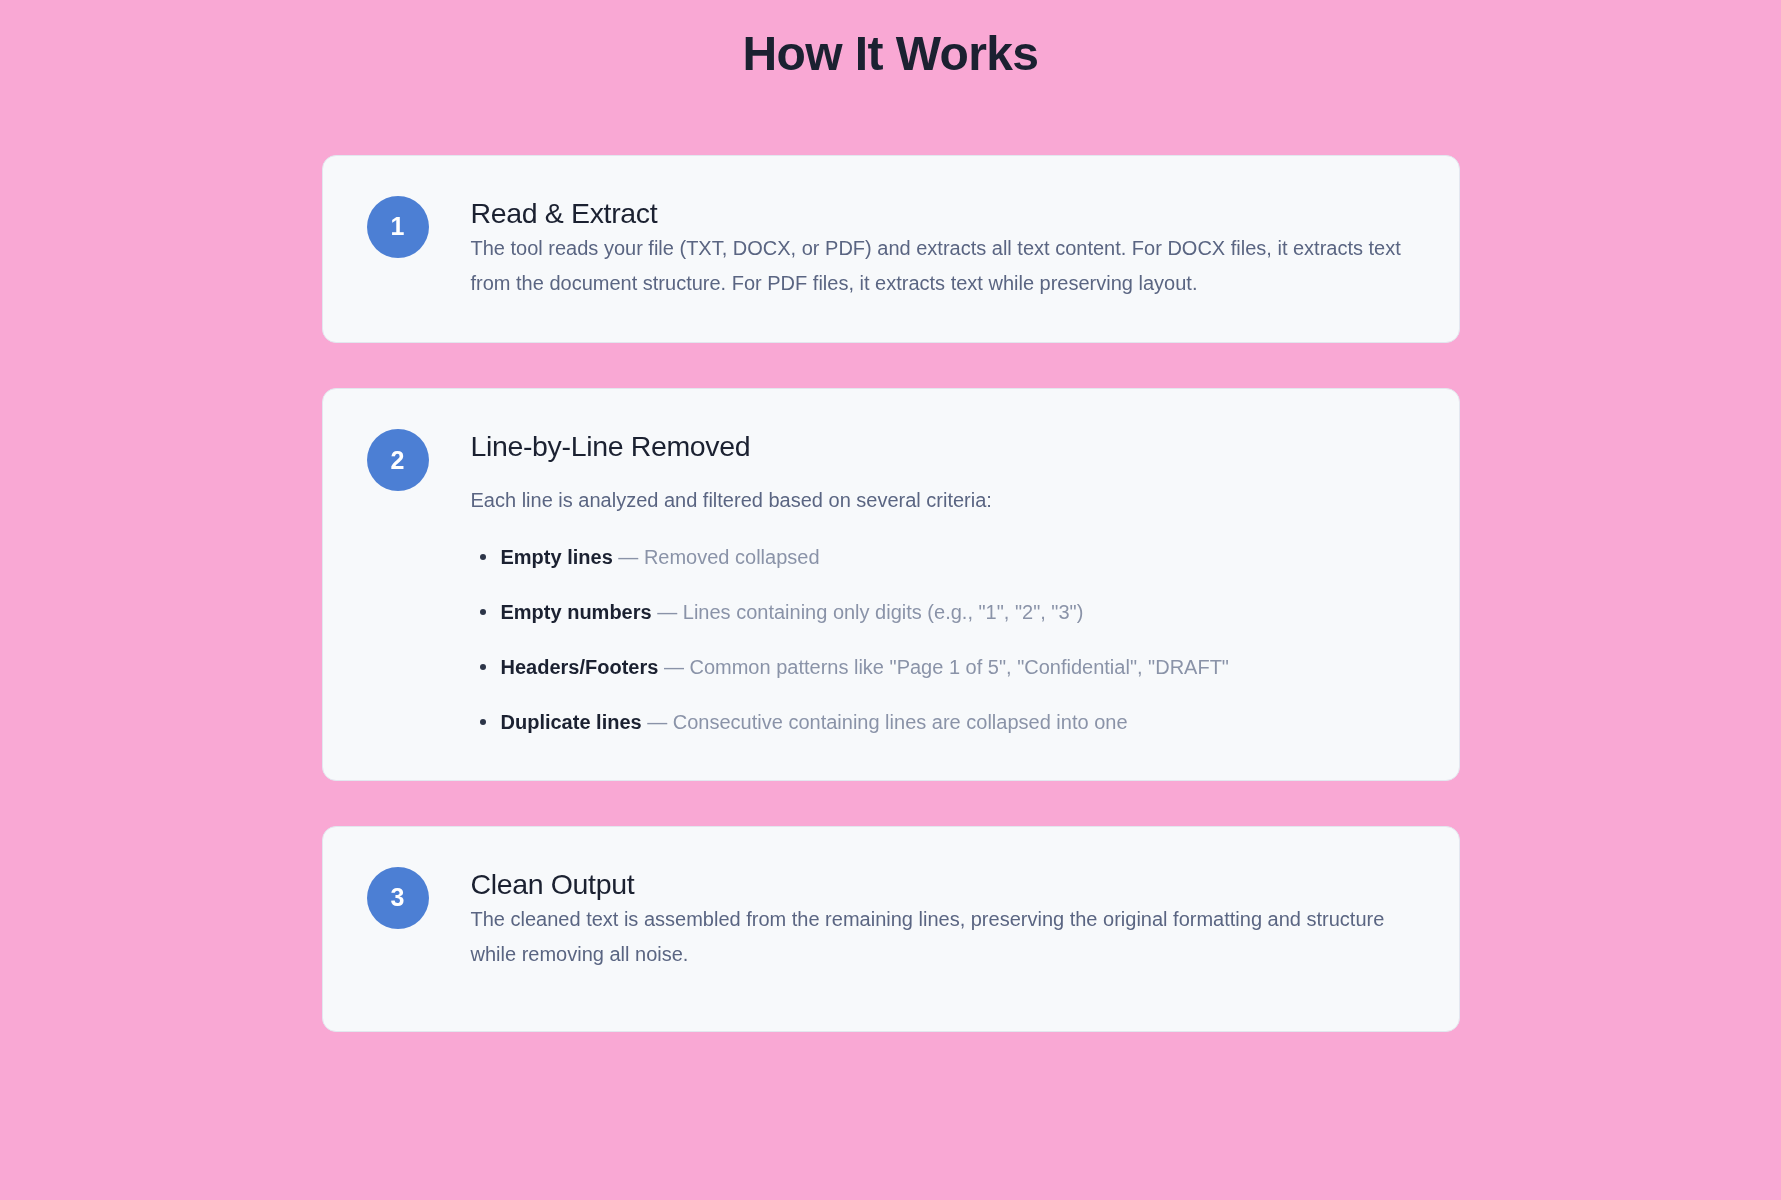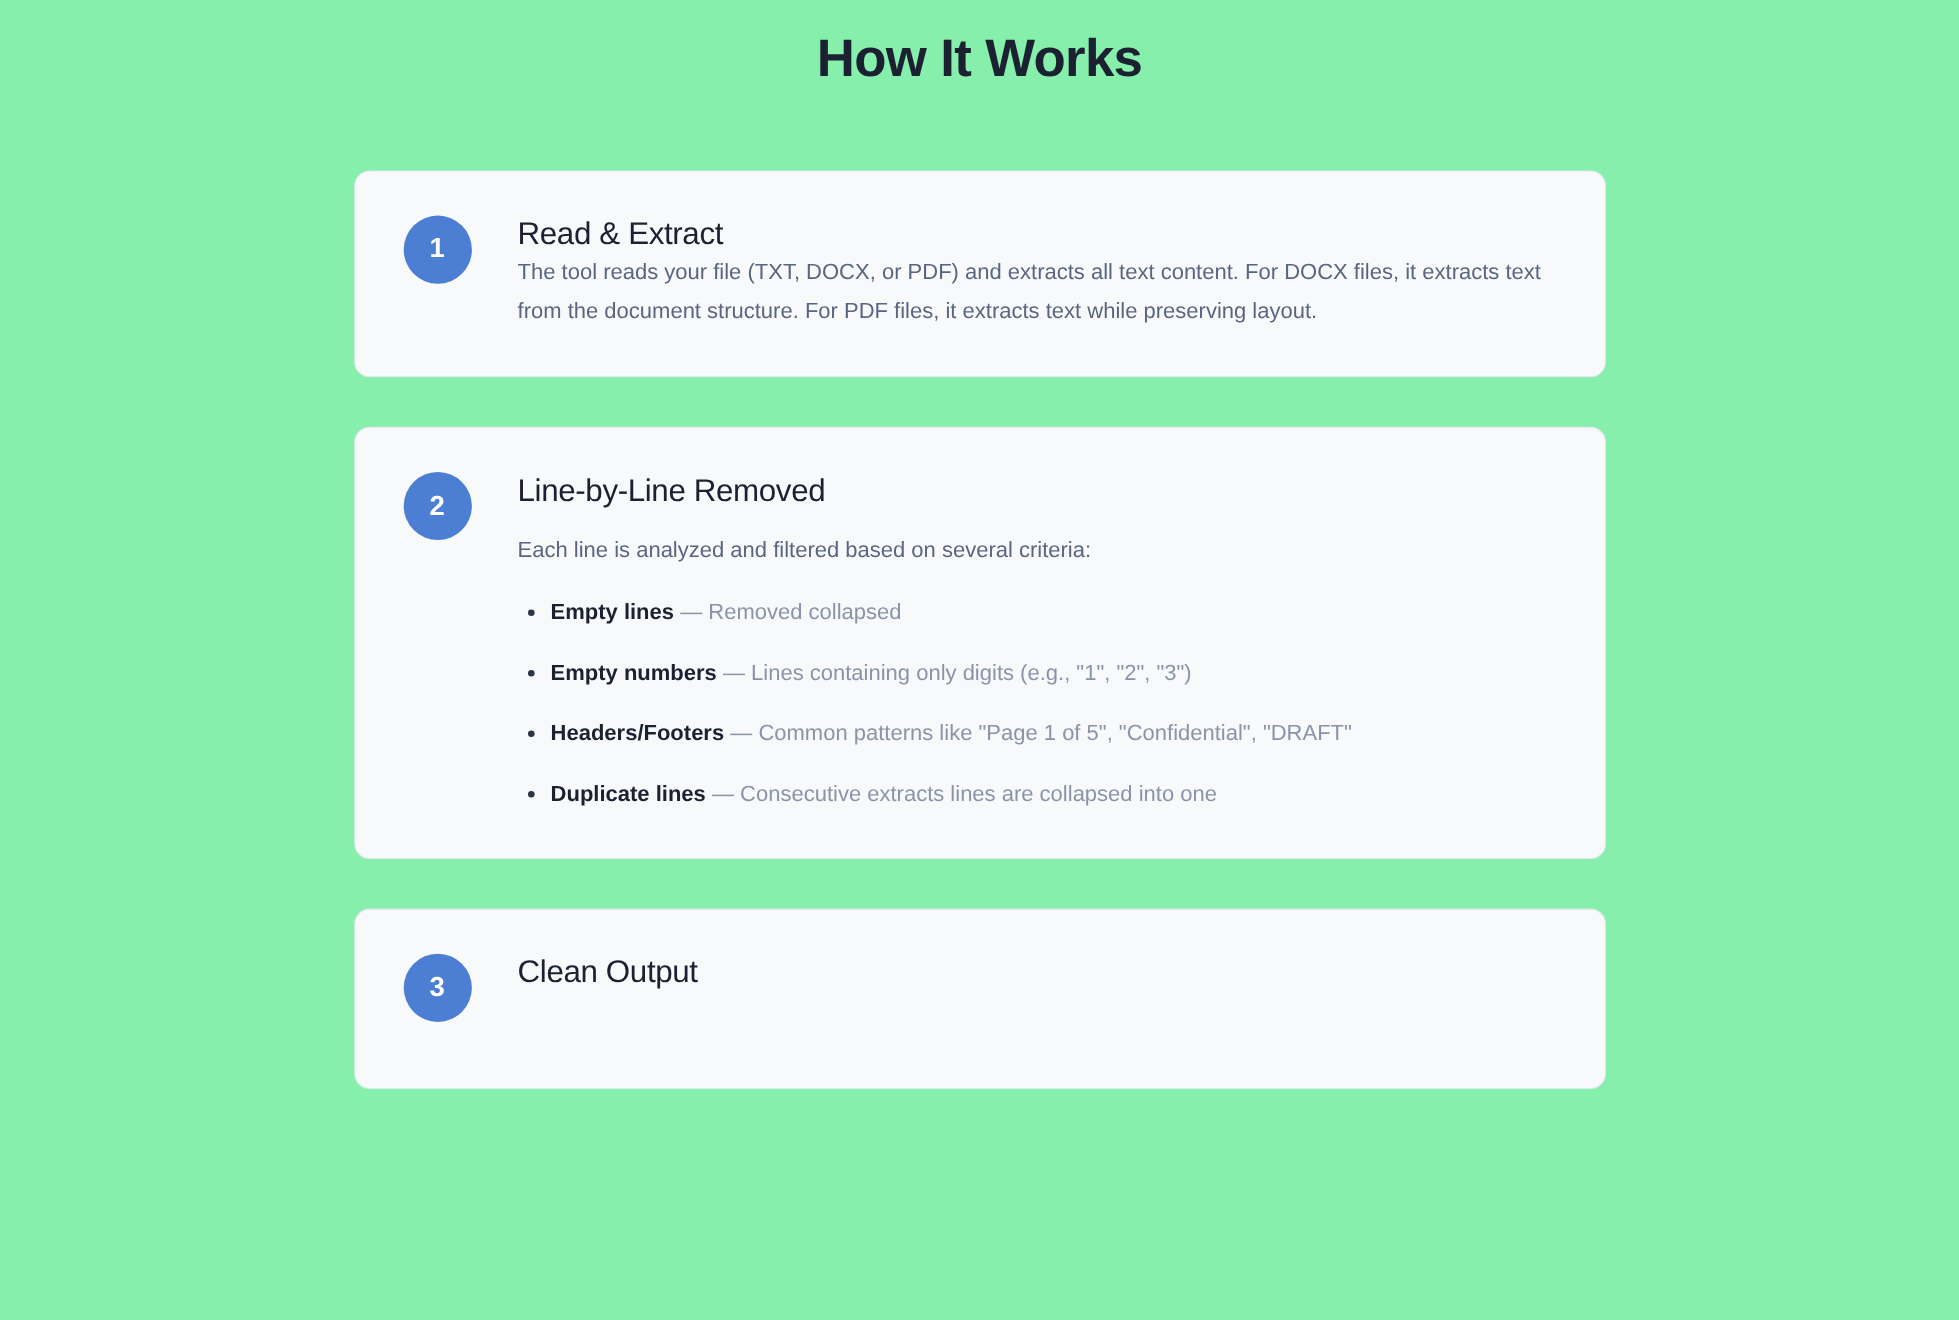--- a/index.html
+++ b/index.html
@@ -8,21 +8,21 @@
     width: 1781px;
     height: 1200px;
     background: #ffffff;
     font-family: "Liberation Sans", sans-serif;
     overflow: hidden;
   }
 
   .page {
     width: 1781px;
     min-height: 1200px;
-    background: #86efac;
+    background: #f9a8d4;
     padding-top: 26px;
   }
 
   .page-title {
     text-align: center;
     font-size: 48px;
     font-weight: bold;
     color: #1b2131;
     letter-spacing: -0.6px;
     line-height: 1.18;
@@ -165,27 +165,28 @@
           <li>
             <span class="crit-label">Empty lines</span><span class="crit-desc"> — Removed collapsed</span>
           </li>
           <li>
             <span class="crit-label">Empty numbers</span><span class="crit-desc"> — Lines containing only digits (e.g., "1", "2", "3")</span>
           </li>
           <li>
             <span class="crit-label">Headers/Footers</span><span class="crit-desc"> — Common patterns like "Page 1 of 5", "Confidential", "DRAFT"</span>
           </li>
           <li>
-            <span class="crit-label">Duplicate lines</span><span class="crit-desc"> — Consecutive extracts lines are collapsed into one</span>
+            <span class="crit-label">Duplicate lines</span><span class="crit-desc"> — Consecutive containing lines are collapsed into one</span>
           </li>
         </ul>
       </div>
     </section>
 
     <section class="card card-3">
       <div class="badge">3</div>
       <div class="card-body">
         <h2 class="card-title">Clean Output</h2>
+        <p class="card-text">The cleaned text is assembled from the remaining lines, preserving the original formatting and structure while removing all noise.</p>
       </div>
     </section>
 
   </div>
 </div>
 
 </body></html>

